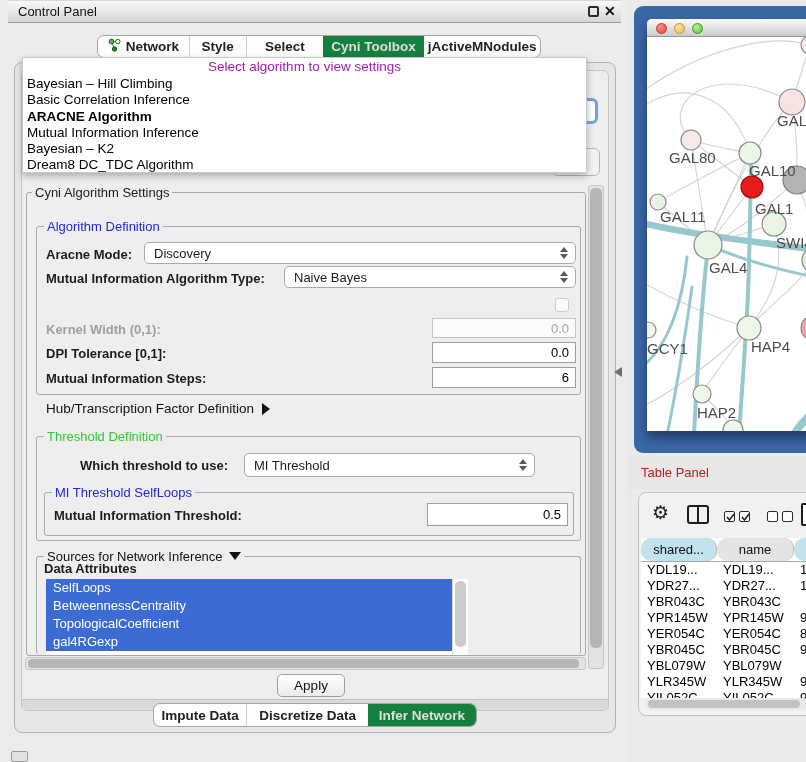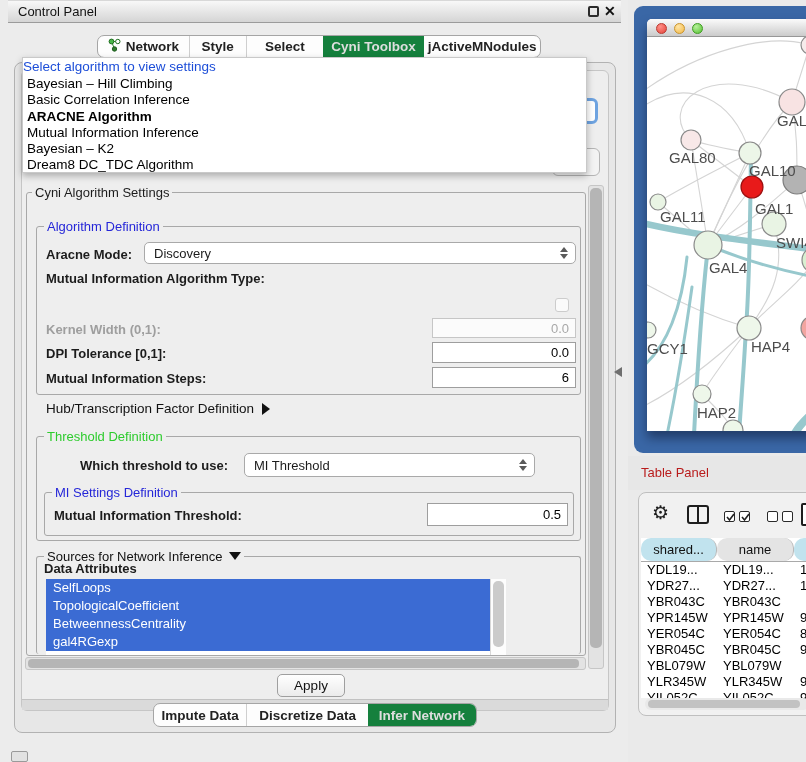--- a/index.html
+++ b/index.html
@@ -41,21 +41,21 @@
   
   .frag-combo { left:566px; top:98px; width:24px; height:26px; background:#fff;
     border:3px solid #6ea3e0; border-radius:6px; z-index:4; }
   .frag-box { left:544px; top:148px; width:48px; height:28px; background:#f3f3f3;
     border:1px solid #b5b5b5; border-radius:6px; z-index:4; }
 
   
   .popup { left:14px; top:57px; width:565px; height:116px; background:#fff;
     border:1px solid #c9c9c9; box-shadow:0 3px 7px rgba(0,0,0,.28); z-index:50;
     font-size:13.5px; }
-  .pp-prompt { height:18px; line-height:18px; text-align:left; color:#1d4ed8; }
+  .pp-prompt { height:18px; line-height:18px; text-align:center; color:#a21caf; }
   .pp-item { height:16.3px; line-height:16.3px; padding-left:4px; color:#000; }
   .pp-item.bold { font-weight:bold; }
 
   
   .fs { position:absolute; border:1px solid #a8a8a8; border-radius:3px; }
   .fs-title { position:absolute; background:#eeeeee; padding:0 3px; font-size:13px;
     white-space:nowrap; z-index:2; }
   .t-blue { color:#2526d8; }
   .t-green { color:#2ecc2e; }
 
@@ -77,21 +77,21 @@
 
   .checkbox { position:absolute; width:14px; height:14px; border:1px solid #cccccc;
     border-radius:3px; background:#fafafa; }
 
   .arrow-right { display:inline-block; width:0; height:0; border-top:6px solid transparent;
     border-bottom:6px solid transparent; border-left:8px solid #111; margin-left:8px; vertical-align:-2px; }
   .arrow-down { display:inline-block; width:0; height:0; border-left:6px solid transparent;
     border-right:6px solid transparent; border-top:8px solid #111; margin-left:6px; vertical-align:1px; }
 
   
-  .attr-list { left:38px; top:579px; width:460px; height:76px; background:#fff; overflow:hidden; }
+  .attr-list { left:38px; top:579px; width:422px; height:76px; background:#fff; overflow:hidden; }
   .attr-row { width:506px; height:18px; line-height:18px; padding-left:7px; font-size:13px;
     color:#fff; background:#3b6bd3; }
   .attr-sb { position:absolute; right:0; top:0; width:16px; height:76px; background:#fdfdfd;
     border-left:1px solid #d8d8d8; }
   .attr-sb .thumb { position:absolute; left:2px; top:2px; width:11px; height:66px;
     background:#cbcbcb; border-radius:5px; }
 
   
   .hscroll { left:17px; top:657px; width:561px; height:13px; background:#e3e3e3;
     border:1px solid #c6c6c6; border-radius:3px; }
@@ -212,20 +212,27 @@
   <span class="lbl" style="left:38px; top:247px;">Aracne Mode:</span>
   <div class="combo" style="left:136px; top:242px; width:432px; height:22px;">
     <span>Discovery</span>
     <span class="stepper">
         <div class="up"></div>
         <div class="dn"></div>
       </span>
   </div>
 
   <span class="lbl" style="left:38px; top:271px;">Mutual Information Algorithm Type:</span>
+  <div class="combo" style="left:276px; top:266px; width:292px; height:22px;">
+    <span>Naive Bayes</span>
+    <span class="stepper">
+        <div class="up"></div>
+        <div class="dn"></div>
+      </span>
+  </div>
 
   <div class="checkbox" style="left:547px; top:298px;"></div>
 
   <span class="lbl dis" style="left:38px; top:322px;">Kernel Width (0,1):</span>
   <div class="fld dis" style="left:424px; top:318px; width:144px; height:20px;">
     <span>0.0</span>
   </div>
 
   <span class="lbl" style="left:38px; top:346px;">DPI Tolerance [0,1]:</span>
   <div class="fld" style="left:424px; top:342px; width:144px; height:21px;">
@@ -247,37 +254,37 @@
   <span class="lbl" style="left:72px; top:458px;">Which threshold to use:</span>
   <div class="combo" style="left:236px; top:453px; width:291px; height:24px;">
     <span>MI Threshold</span>
     <span class="stepper">
         <div class="up"></div>
         <div class="dn"></div>
       </span>
   </div>
 
   <div class="fs" style="left:36px; top:492px; width:530px; height:44px;"></div>
-  <span class="fs-title t-blue" style="left:44px; top:485px;">MI Settings Definition</span>
+  <span class="fs-title t-blue" style="left:44px; top:485px;">MI Threshold SelfLoops</span>
   <span class="lbl" style="left:46px; top:508px;">Mutual Information Threshold:</span>
   <div class="fld" style="left:419px; top:503px; width:141px; height:23px;">
     <span>0.5</span>
   </div>
 
   <div class="fs" style="left:28px; top:556px; width:545px; height:98px; border-bottom:none;"></div>
   <span class="fs-title" style="left:36px; top:549px; color:#111;">
     <span>Sources for Network Inference</span><span class="arrow-down"></span>
   </span>
   <span class="lbl" style="left:36px; top:561px;">Data Attributes</span>
 
   <div class="abs attr-list">
     <div id="attr-rows">
         <div class="attr-row">SelfLoops</div>
+        <div class="attr-row">BetweennessCentrality</div>
         <div class="attr-row">TopologicalCoefficient</div>
-        <div class="attr-row">BetweennessCentrality</div>
         <div class="attr-row">gal4RGexp</div>
       </div>
     <div class="attr-sb">
         <div class="thumb"></div>
       </div>
   </div>
 
   <div class="abs hscroll">
       <div class="thumb"></div>
     </div>

